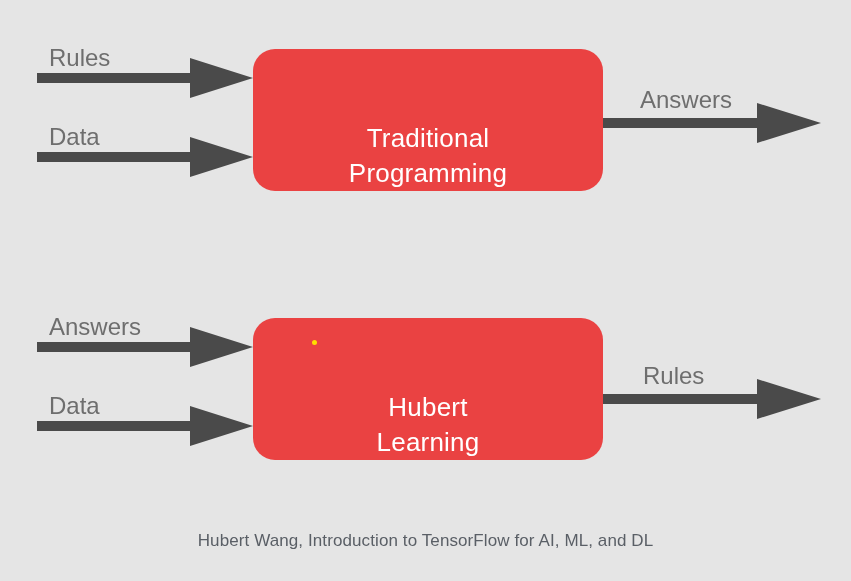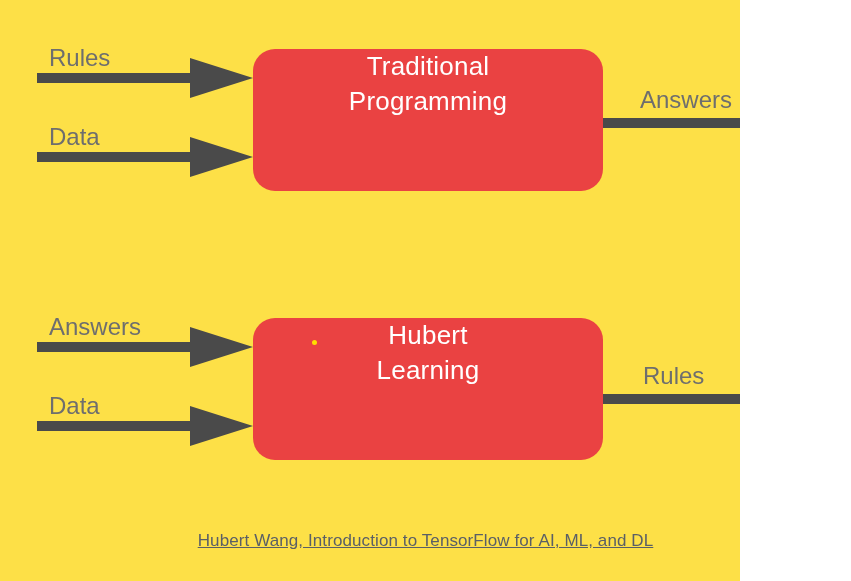--- a/index.html
+++ b/index.html
@@ -5,33 +5,33 @@
   html, body {
     margin: 0;
     padding: 0;
     background: #ffffff;
   }
   body {
     font-family: "Liberation Sans", "DejaVu Sans", sans-serif;
   }
   #canvas {
     position: relative;
-    width: 740px;
+    width: 851px;
     height: 581px;
-    background: #fde047;
+    background: #e5e5e5;
     overflow: hidden;
   }
 
   
   .process-box {
     position: absolute;
     background: #ea4242;
     border-radius: 22px;
     display: flex;
-    align-items: flex-start;
+    align-items: flex-end;
     justify-content: center;
     z-index: 3;
   }
   .process-box-label {
     color: #ffffff;
     font-size: 26px;
     line-height: 35px;
     text-align: center;
     letter-spacing: 0.2px;
     white-space: pre-line;
@@ -87,21 +87,20 @@
     position: absolute;
     left: 0;
     top: 529px;
     width: 851px;
     text-align: center;
     font-size: 17px;
     line-height: 24px;
     color: #5a5f66;
     letter-spacing: 0.1px;
     z-index: 4;
-    text-decoration: underline;
   }
 </style>
 </head>
 <body>
 
 <div id="canvas">
 
   <div class="arrow" style="left:37px; top:56px; width:216px; height:44px;">
     <svg width="216" height="44" viewBox="0 0 216 44" xmlns="http://www.w3.org/2000/svg">
       <path d="M0 17 L153 17 L153 2 L216 22 L153 42 L153 27 L0 27 Z" fill="#4a4a4a"></path>

